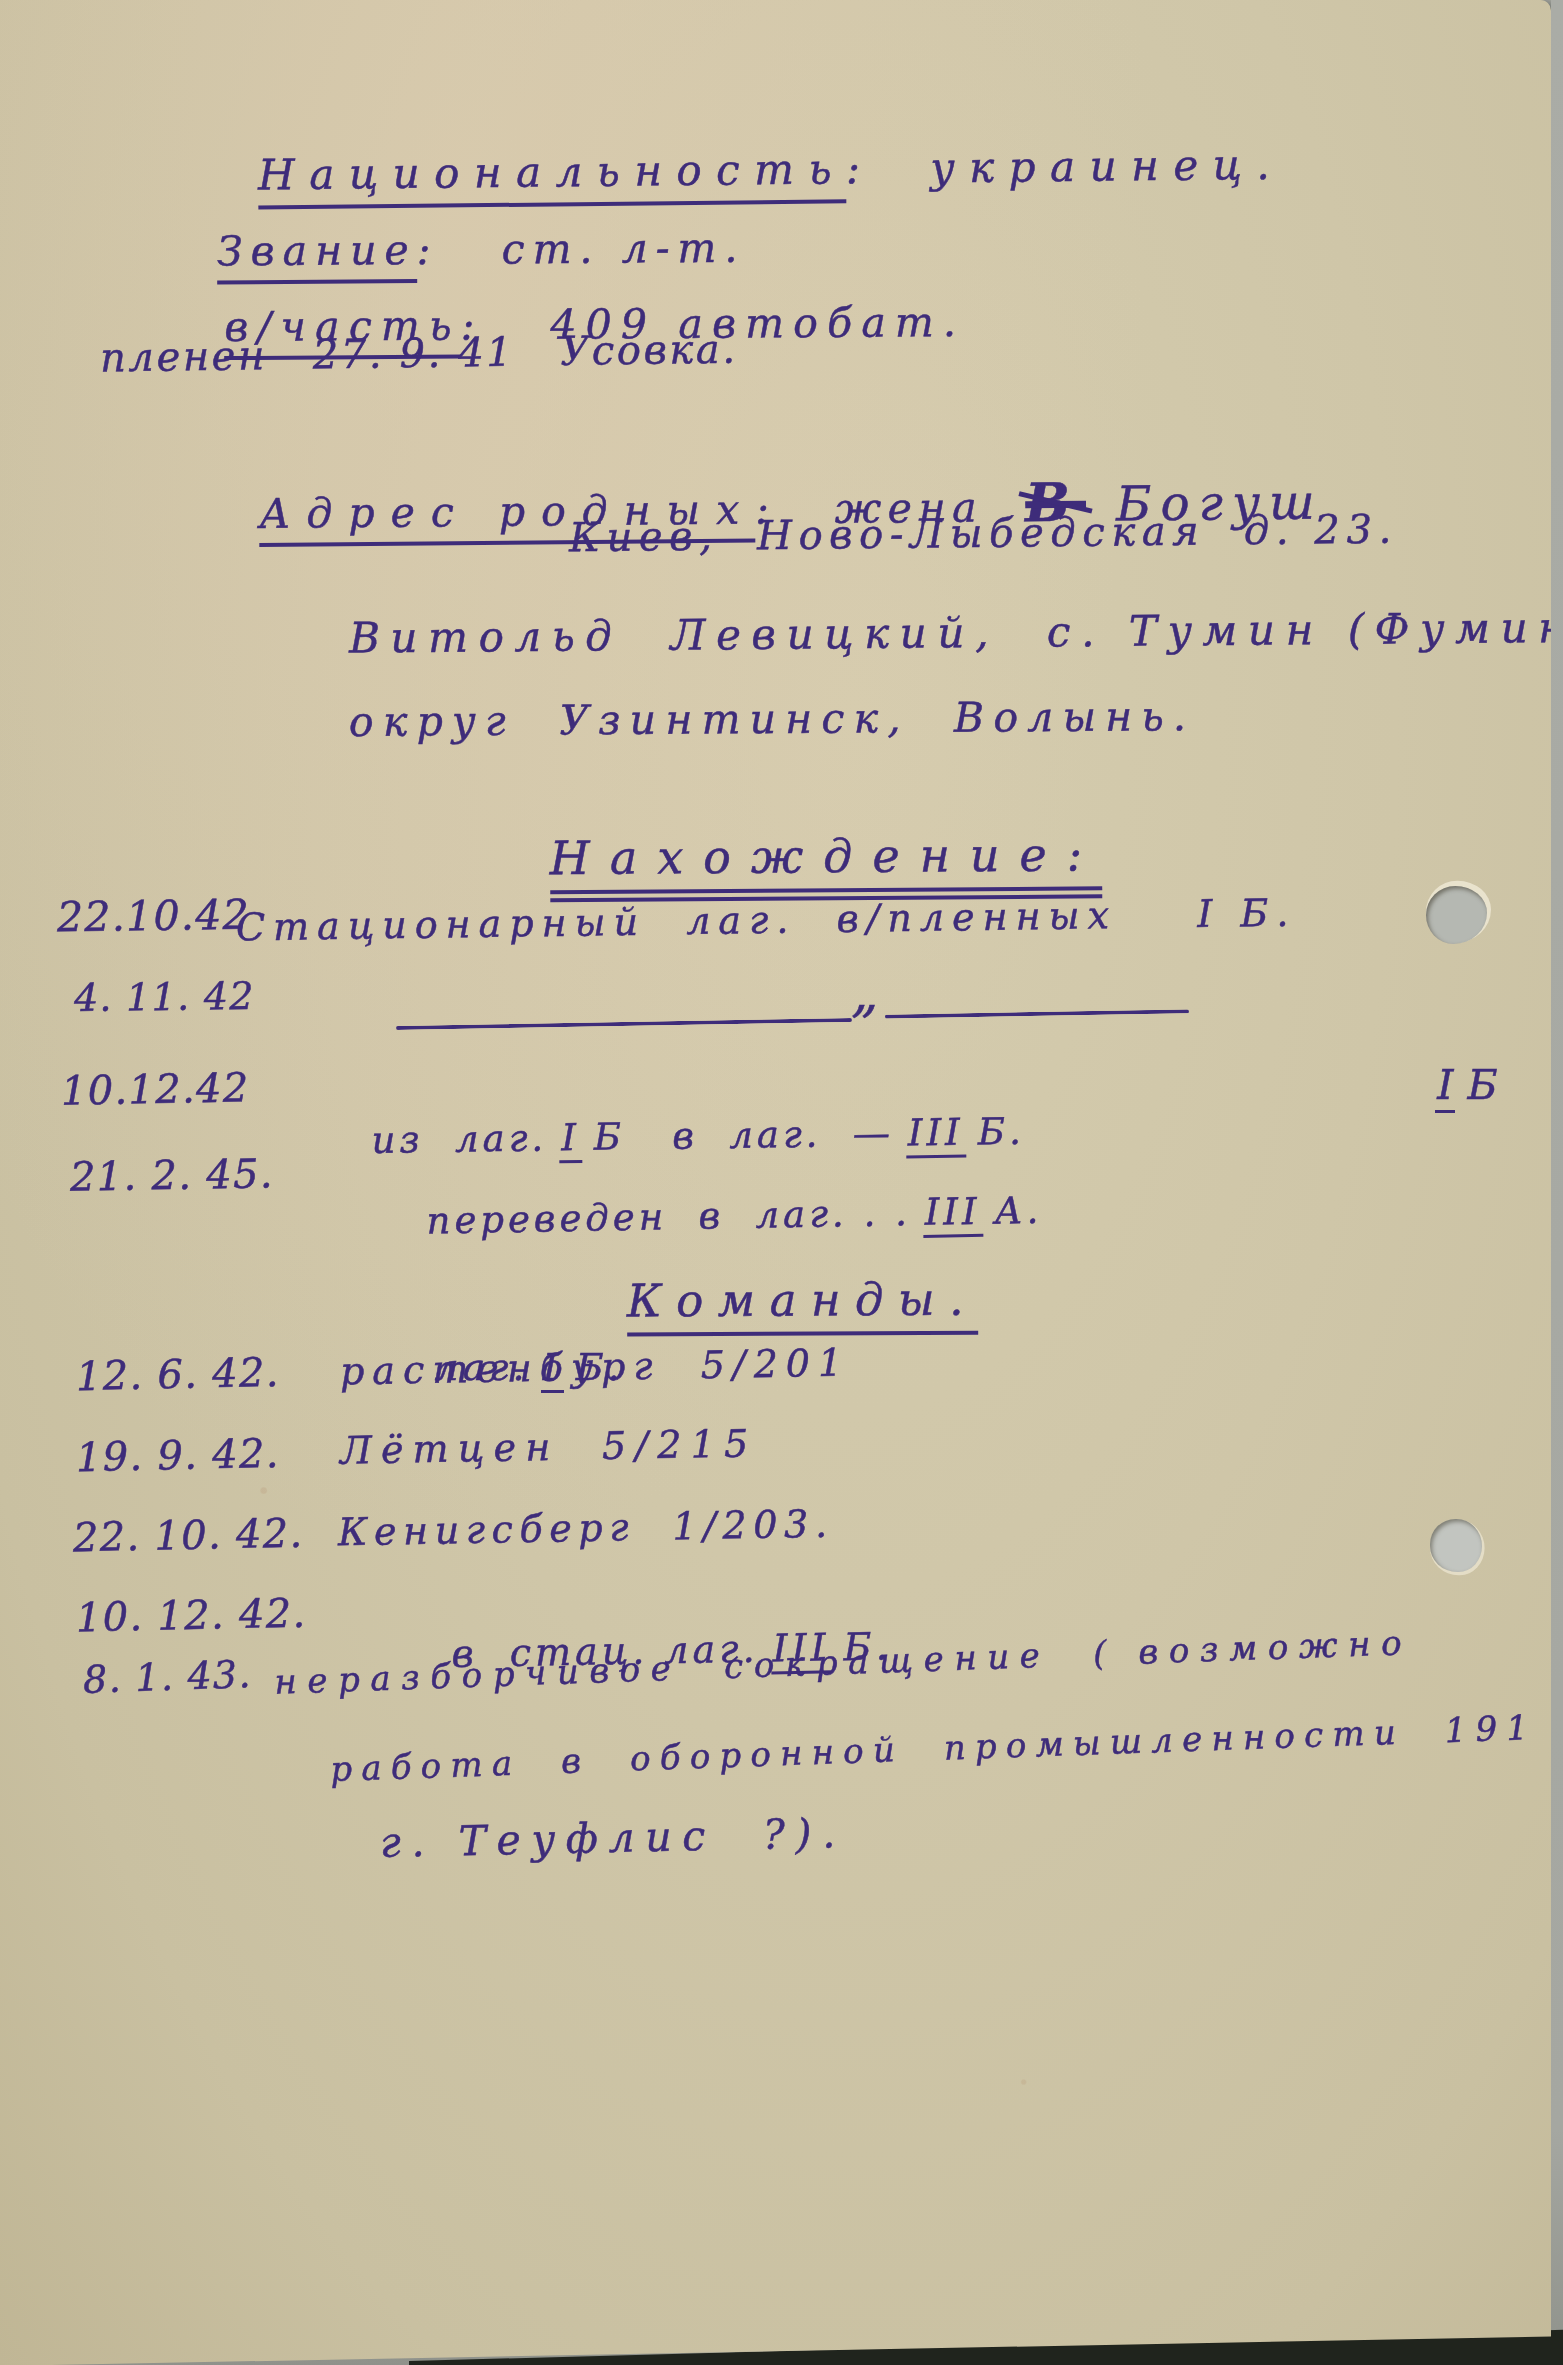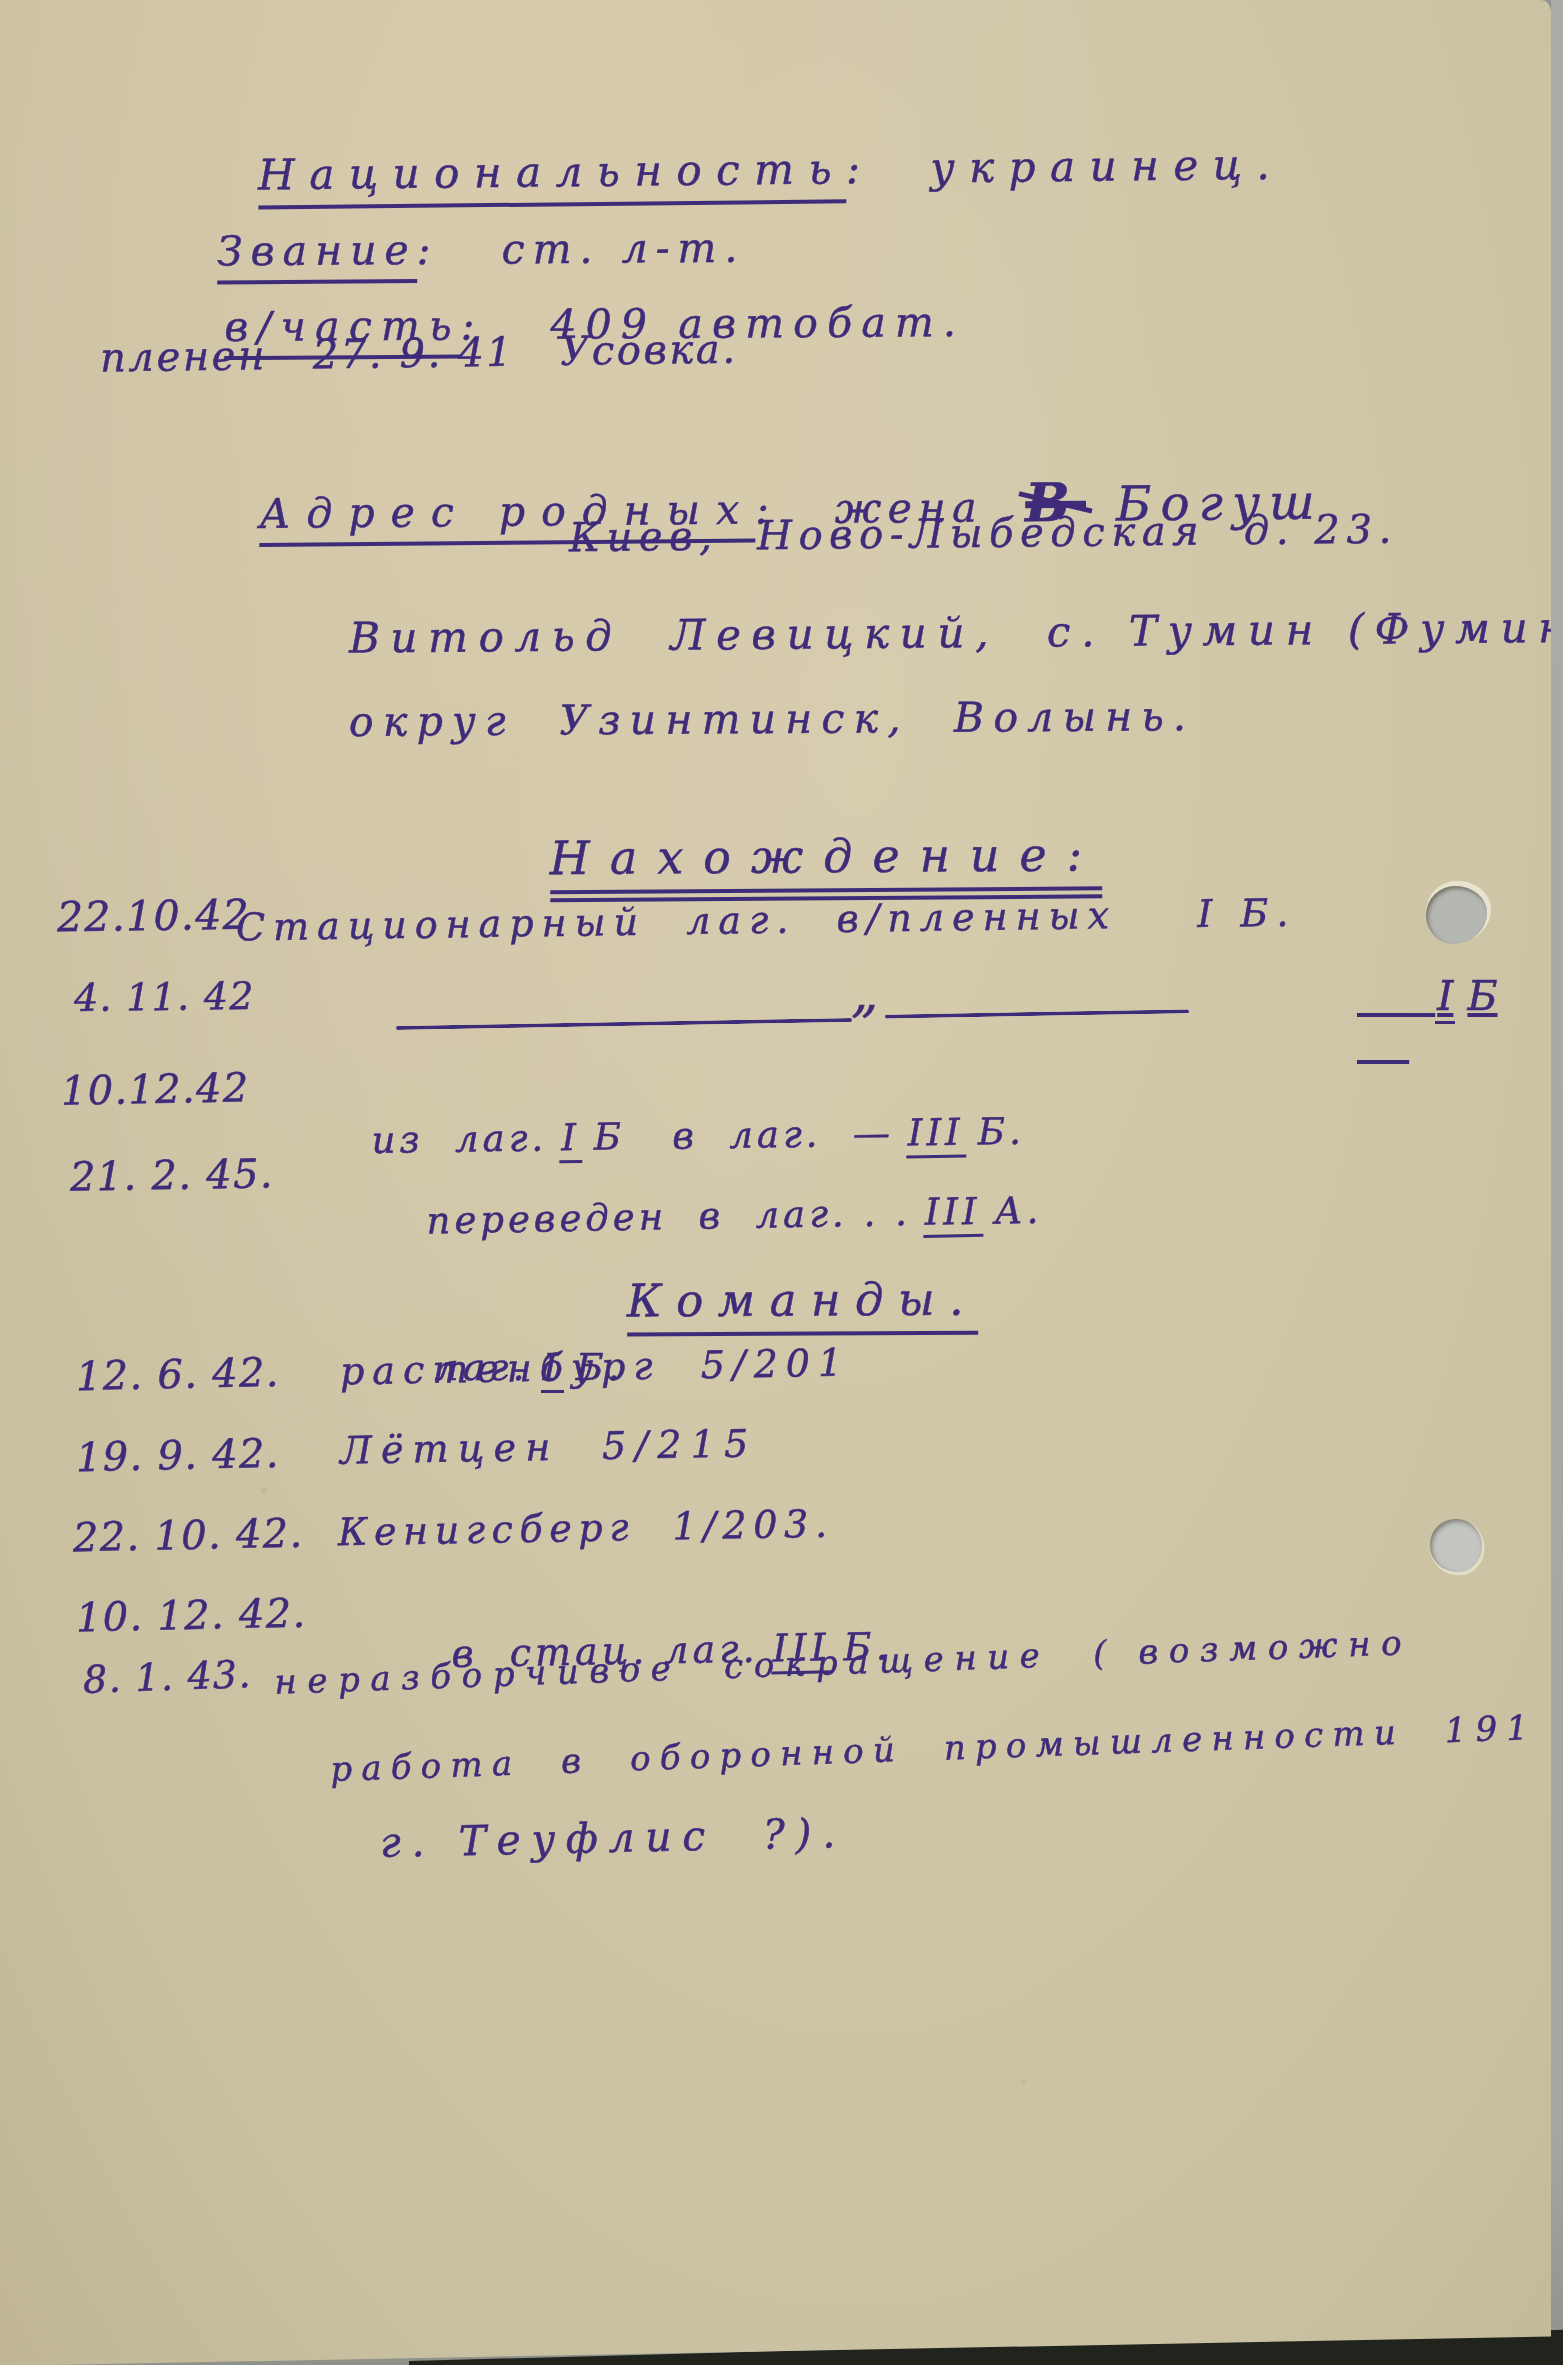--- a/index.html
+++ b/index.html
@@ -108,21 +108,21 @@
       <span class="u2">Нахождение:</span>
     </div>
 
     <div class="line" style="left:57px;top:893px;font-size:41px;letter-spacing:1.3px;transform:rotate(-0.8deg);">22.10.42</div>
     <div class="line" style="left:236px;top:899px;font-size:38px;letter-spacing:8px;transform:rotate(-0.8deg);">Стационарный  лаг.  в/пленных    I Б.</div>
 
     <div class="line" style="left:74px;top:976px;font-size:38px;letter-spacing:1.3px;transform:rotate(-0.6deg);">4. 11. 42</div>
     <div class="dash" style="left:396px;top:1022px;width:456px;transform:rotate(-1deg);"></div>
     <div class="line" style="left:851px;top:963px;font-size:53px;">„</div>
     <div class="dash" style="left:885px;top:1012px;width:304px;transform:rotate(-1deg);"></div>
-    <div class="line" style="left:1357px;top:926px;font-size:41px;text-decoration:underline;">
+    <div class="line" style="left:1357px;top:1015px;font-size:41px;">
       <span class="rn">I</span><span class="seg">Б</span>
     </div>
 
     <div class="line" style="left:61px;top:1066px;font-size:40px;letter-spacing:1.3px;transform:rotate(-1deg);">10.12.42</div>
     <div class="line" style="left:277px;top:1073px;font-size:37px;letter-spacing:4px;transform:rotate(-0.8deg);">
       <span>из  лаг.</span><span class="rn seg">I</span><span class="seg">Б   в  лаг.  —</span><span class="rn seg">III</span><span class="seg">Б.</span>
     </div>
 
     <div class="line" style="left:70px;top:1152px;font-size:40px;letter-spacing:1.3px;transform:rotate(-1deg);">21. 2. 45.</div>
     <div class="line" style="left:332px;top:1153px;font-size:37px;letter-spacing:4px;transform:rotate(-1deg);">

